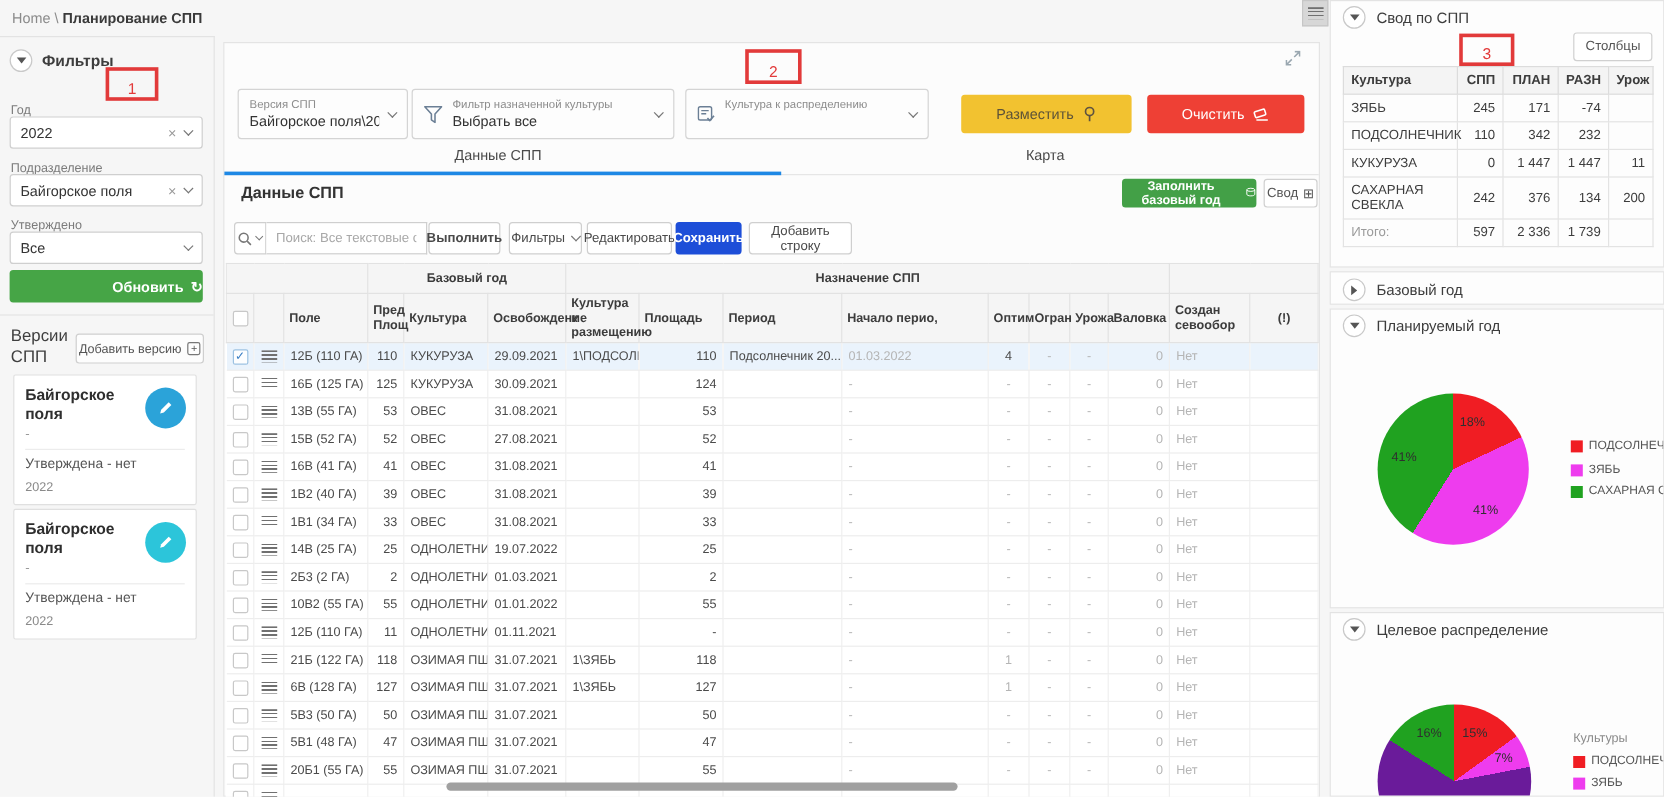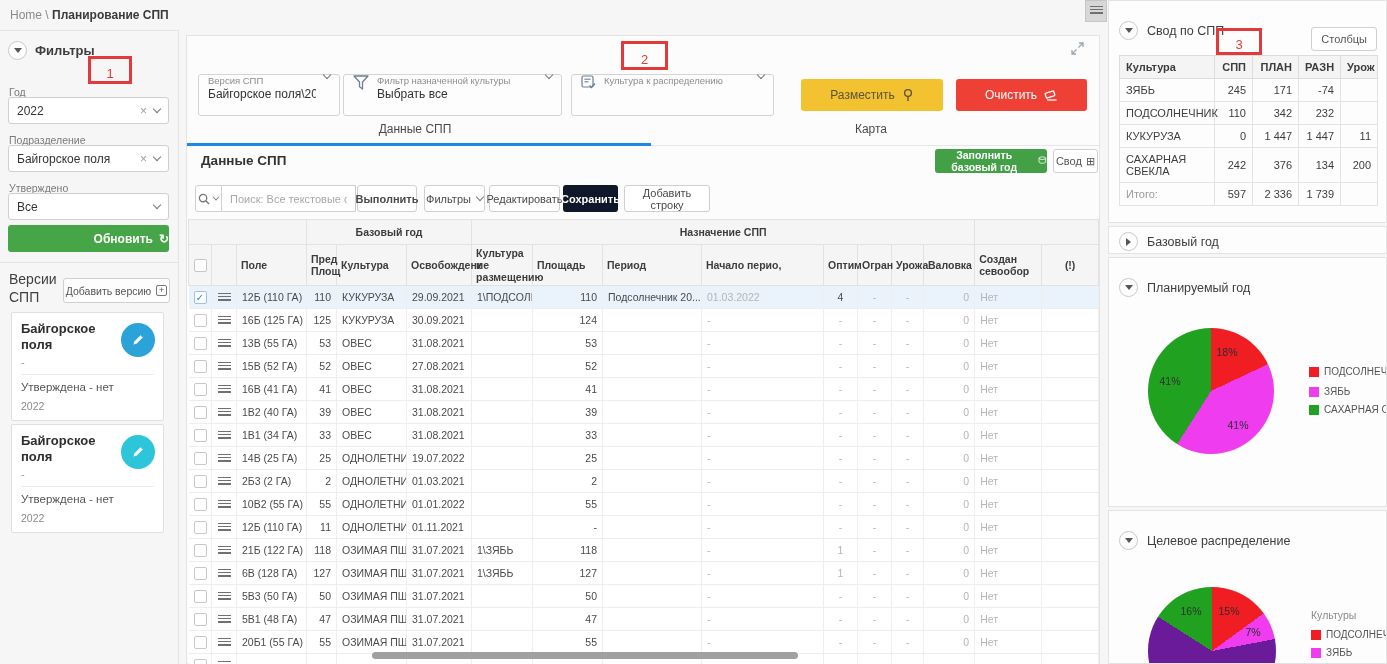--- a/index.html
+++ b/index.html
@@ -35,21 +35,21 @@
   .vcard .vname{font-size:13px;font-weight:bold;color:#2e2e2e;line-height:16px;width:100px}
   .vcard .vsub{font-size:11px;color:#9a9a9a;margin-top:3px}
   .vcard .vline{border-top:1px solid #ececec;margin-top:6px;padding-top:6px;font-size:11.5px;color:#555}
   .vcard .vyear{font-size:10.5px;color:#8a8a8a;margin-top:7px}
   .vicon{position:absolute;right:8px;top:10px;width:34px;height:34px;border-radius:50%;display:flex;align-items:center;justify-content:center;cursor:pointer}
   .vicon.c1{background:#2ba3d9}.vicon.c2{background:#2cc5da}
 
   
   .mainp{position:absolute;left:186px;top:35px;width:914px;height:629px;background:#fcfcfc;border:1px solid #e4e4e4}
   .combo{position:absolute;height:42px;border:1px solid #d4d4d4;border-radius:3px;background:#fdfdfd;
-         display:flex;align-items:flex-start;padding:0 9px;gap:8px}
+         display:flex;align-items:center;padding:0 9px;gap:8px}
   .cstack{display:flex;flex-direction:column;justify-content:center;flex:1;overflow:hidden}
   .clab{font-size:9.5px;color:#8d8d8d;white-space:nowrap}
   .cval{font-size:12px;color:#333;margin-top:1px;white-space:nowrap}
   .ybtn{position:absolute;left:614px;top:43px;width:142px;height:32px;background:#f2c230;border:none;border-radius:3px;
         color:#5d5338;font-size:12px;display:flex;align-items:center;justify-content:center;gap:7px;cursor:pointer;font-family:inherit}
   .rbtn{position:absolute;left:769px;top:43px;width:131px;height:32px;background:#ee4035;border:none;border-radius:3px;
         color:#fff;font-size:12px;display:flex;align-items:center;justify-content:center;gap:7px;cursor:pointer;font-family:inherit}
   .tabrow{position:absolute;left:0;top:86px;width:100%;height:24px;display:flex}
   .tabrow .tb{flex:1;text-align:center;font-size:12px;color:#4a4a4a;cursor:pointer}
   .tabline{position:absolute;left:0;top:107px;width:464px;height:3px;background:#1e88e5}
@@ -61,21 +61,21 @@
             color:#555;font-size:11px;display:flex;align-items:center;justify-content:center;gap:4px;cursor:pointer;font-family:inherit}
   .sbx{position:absolute;top:149px;height:27px;border:1px solid #cfcfcf;background:#fff;border-radius:3px;
        display:flex;align-items:center;justify-content:center;font-size:11px;color:#4a4a4a;font-family:inherit;cursor:pointer}
   .srch-ic{left:8px;width:27px;gap:3px;border-radius:3px 0 0 3px}
   .srch-in{position:absolute;left:35px;top:149px;width:134px;height:27px;border:1px solid #cfcfcf;border-left:none;
            padding:0 8px;font-size:11px;color:#444;font-family:inherit;outline:none}
   .srch-in::placeholder{color:#a8a8a8}
   .b-run{left:170px;width:60px;font-weight:bold}
   .b-act{left:237px;width:61px;gap:6px}
   .b-edit{left:302px;width:71px}
-  .b-save{left:376px;width:55px;background:#0f172a;border:none;color:#fff;font-weight:bold}
+  .b-save{left:376px;width:55px;background:#1d4ed8;border:none;color:#fff;font-weight:bold}
   .b-add{left:437px;width:86px}
 
   .tblwrap{position:absolute;left:1px;top:183px;width:911px;height:446px;overflow:hidden;background:#fff}
   table.grid{border-collapse:collapse;table-layout:fixed;width:910px}
   .grid th{background:#f5f5f5;border:1px solid #e2e2e2;font-size:10.5px;color:#3c3c3c;font-weight:bold;padding:2px 4px;vertical-align:middle}
   .grid tr.grp th{height:25px}
   .grid tr.hdr th{height:33px;text-align:left}
   .grid tr.hdr th.ctr{text-align:center}
   .grid td{height:23px;padding:0 5px;font-size:10.5px;color:#4a4a4a;border-right:1px solid #efefef;border-bottom:1px solid #ededed;
            white-space:nowrap;overflow:hidden}
@@ -85,21 +85,21 @@
   .cb{display:inline-block;width:13px;height:13px;border:1px solid #c8c8c8;border-radius:2px;background:#fff;
       font-size:10px;line-height:12px;text-align:center;vertical-align:middle}
   .cb.on{border-color:#9dc2e2;color:#3b7fc4;background:#fdfeff}
   .mlines{display:inline-block;width:13px;height:10px;vertical-align:middle;
           background:repeating-linear-gradient(to bottom,#707070 0 1.2px,transparent 1.2px 3.2px)}
   .hthumb{position:absolute;left:185px;top:616px;width:426px;height:7px;background:#a0a0a0;border-radius:4px}
   .expand-ic{position:absolute;left:884px;top:6px;cursor:pointer}
 
   
   .rpanel{position:absolute;left:1108px;width:279px;background:#fdfdfd;border:1px solid #e3e3e3;overflow:hidden}
-  .rp-h{display:flex;align-items:center;gap:9px;padding:20px 10px;font-size:12.5px;color:#3d3d3d}
+  .rp-h{display:flex;align-items:center;gap:9px;padding:4px 10px;font-size:12.5px;color:#3d3d3d}
   .btn-cols{position:absolute;right:9px;top:26px;height:24px;padding:0 9px;background:#fff;border:1px solid #d0d0d0;border-radius:3px;
             font-size:11px;color:#555;font-family:inherit;cursor:pointer}
   table.sumt{position:absolute;left:10px;top:54px;width:258px;border-collapse:collapse;table-layout:fixed}
   .sumt th{background:#f4f4f4;border:1px solid #dcdcdc;font-size:11px;font-weight:bold;color:#3c3c3c;padding:5px 6px;text-align:left}
   .sumt th.num,.sumt td.num{text-align:right}
   .sumt td{border:1px solid #e3e3e3;font-size:11px;color:#3d3d3d;padding:5px 6px}
   .sumt td.lbl{white-space:normal}
   .sumt td.mut2{color:#9b9b9b}
   .pie{position:absolute;border-radius:50%}
   .plabel{position:absolute;width:32px;text-align:center;font-size:10.5px;color:#2f2f2f}

